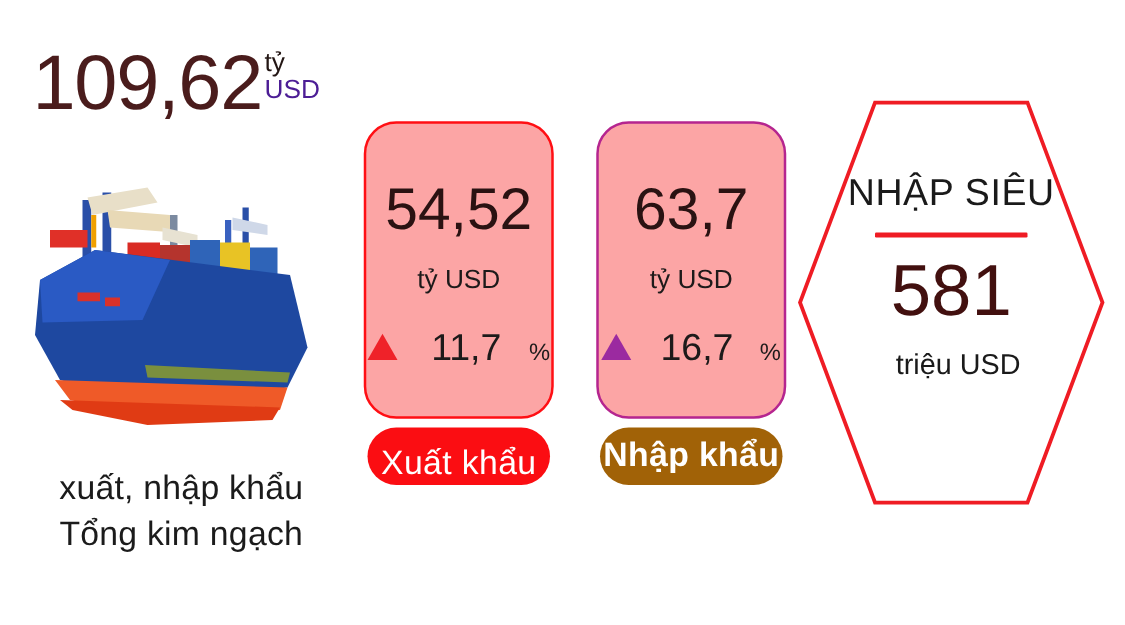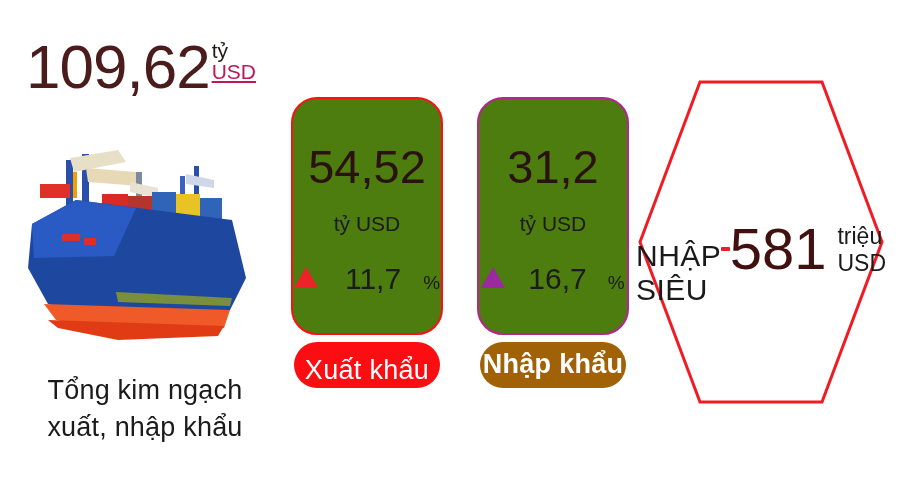--- a/index.html
+++ b/index.html
@@ -56,24 +56,23 @@
     margin-top: 2px;
     line-height: 1.02;
   }
   .total-unit .u1 {
     font-size: 21px;
     color: #231614;
     font-family: "Liberation Sans Narrow", "Liberation Sans", sans-serif;
   }
   .total-unit .u2 {
     font-size: 21px;
-    color: #be185d;
+    color: #4c1d95;
     letter-spacing: 0px;
     font-family: "Liberation Sans Narrow", "Liberation Sans", sans-serif;
-    text-decoration: underline;
   }
 
   
   .ship-wrap {
     position: absolute;
     left: 18px;
     top: 128px;
     width: 252px;
     height: 218px;
   }
@@ -91,21 +90,21 @@
     line-height: 1.38;
     letter-spacing: 0.2px;
   }
 
   
   .card {
     position: absolute;
     width: 152px;
     height: 238px;
     border-radius: 26px;
-    background: #4d7c0f;
+    background: #fca5a5;
     box-sizing: border-box;
     display: flex;
     flex-direction: column;
     align-items: center;
     justify-content: center;
   }
   .card-export {
     left: 291px;
     top: 97px;
     border: 2px solid #ff0f14;
@@ -203,20 +202,21 @@
   }
   .hex-svg { display: block; width: 250px; height: 332px; }
 
   .hex-content {
     position: absolute;
     left: 0;
     top: 0;
     width: 250px;
     height: 332px;
     display: flex;
+    flex-direction: column;
     align-items: center;
     pointer-events: none;
   }
   .hex-title {
     margin-top: 62px;
     font-family: "Liberation Sans Narrow", "Liberation Sans", sans-serif;
     font-size: 30px;
     color: #1a1a1a;
     letter-spacing: 0.5px;
   }
@@ -308,40 +308,40 @@
           <path d="M26 176 L212 182 L206 200 L104 206 L38 192 Z" fill="#ef5a28"></path>
           <path d="M30 192 L206 198 L200 208 L100 212 L40 200 Z" fill="#e03b14"></path>
           <rect x="44" y="106" width="18" height="7" fill="#d9312a"></rect>
           <rect x="66" y="110" width="12" height="7" fill="#d9312a"></rect>
           <path d="M98 164 L214 170 L212 178 L100 174 Z" fill="#7a8f3e"></path>
         </g>
       </svg>
     </div>
 
     <div class="total-caption">
+      <div>xuất, nhập khẩu</div>
       <div>Tổng kim ngạch</div>
-      <div>xuất, nhập khẩu</div>
     </div>
   </div>
 
   <div class="card card-export">
     <div class="card-value">54,52</div>
     <div class="card-unit">tỷ USD</div>
     <div class="card-delta">
       <span class="tri tri-red"></span>
       <span class="delta-num">11,7</span>
       <span class="delta-pct">%</span>
     </div>
   </div>
   <div class="pill pill-export">
     <span>Xuất khẩu</span>
   </div>
 
   <div class="card card-import">
-    <div class="card-value">31,2</div>
+    <div class="card-value">63,7</div>
     <div class="card-unit">tỷ USD</div>
     <div class="card-delta">
       <span class="tri tri-purple"></span>
       <span class="delta-num">16,7</span>
       <span class="delta-pct">%</span>
     </div>
   </div>
   <div class="pill pill-import">
     <span>Nhập khẩu</span>
   </div>

